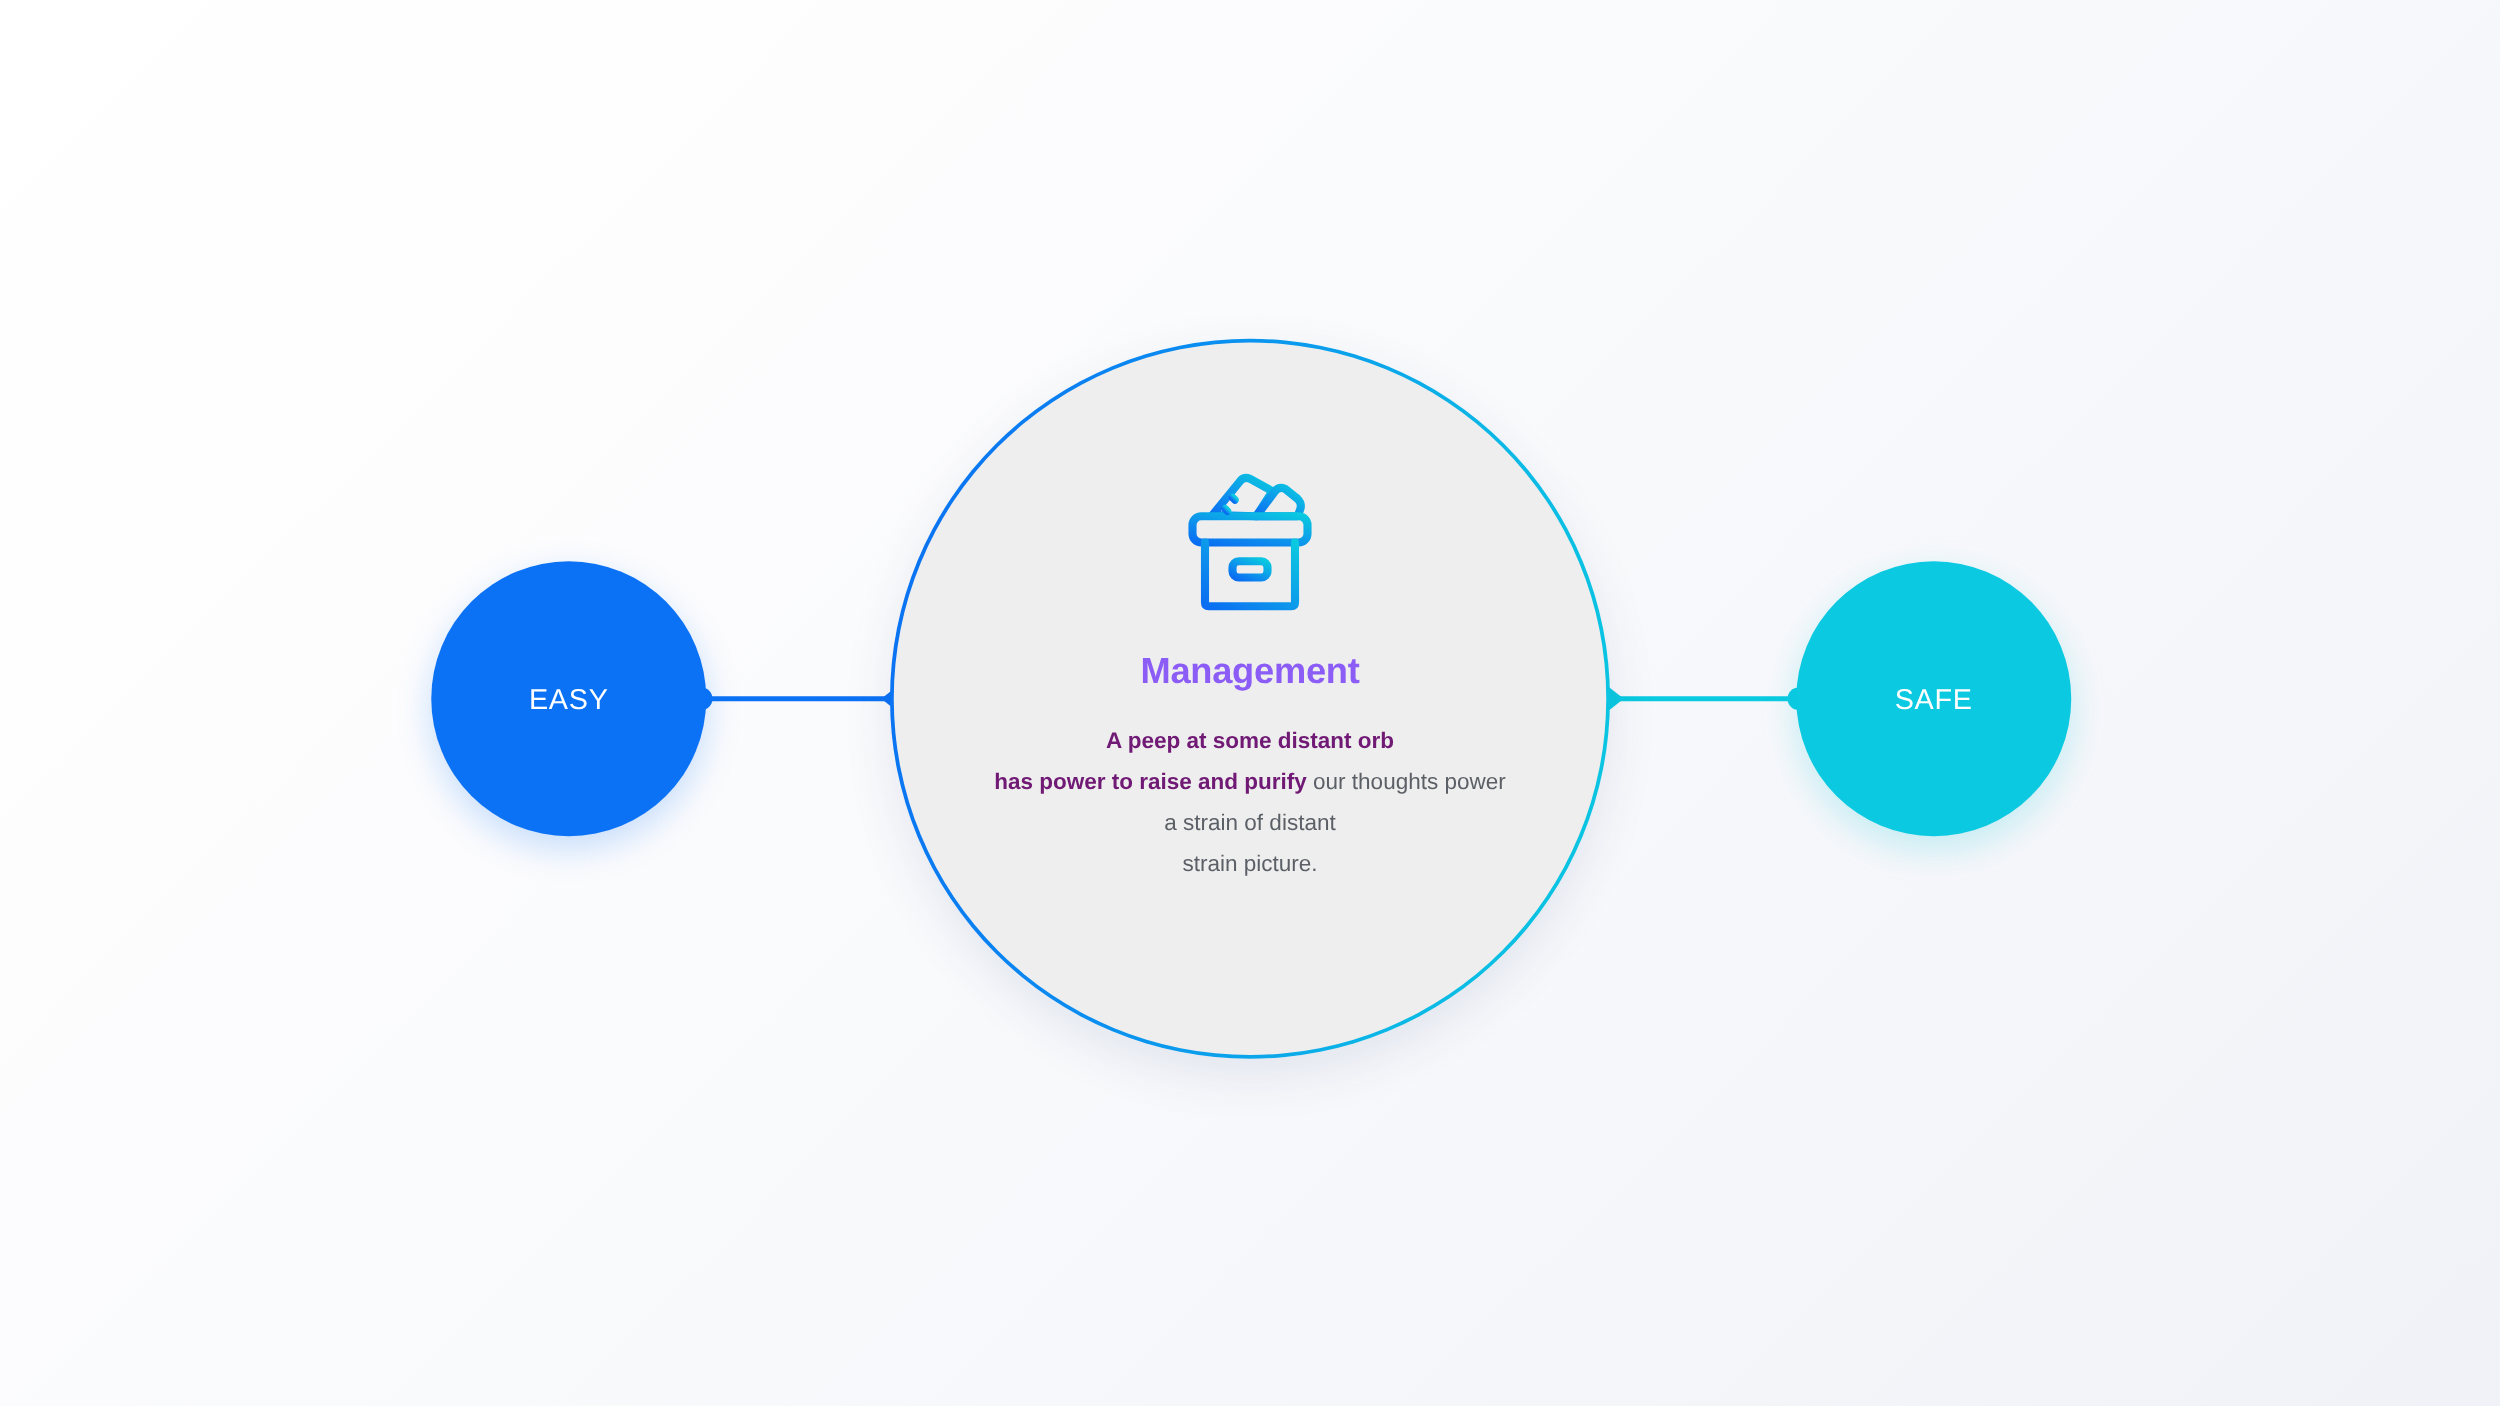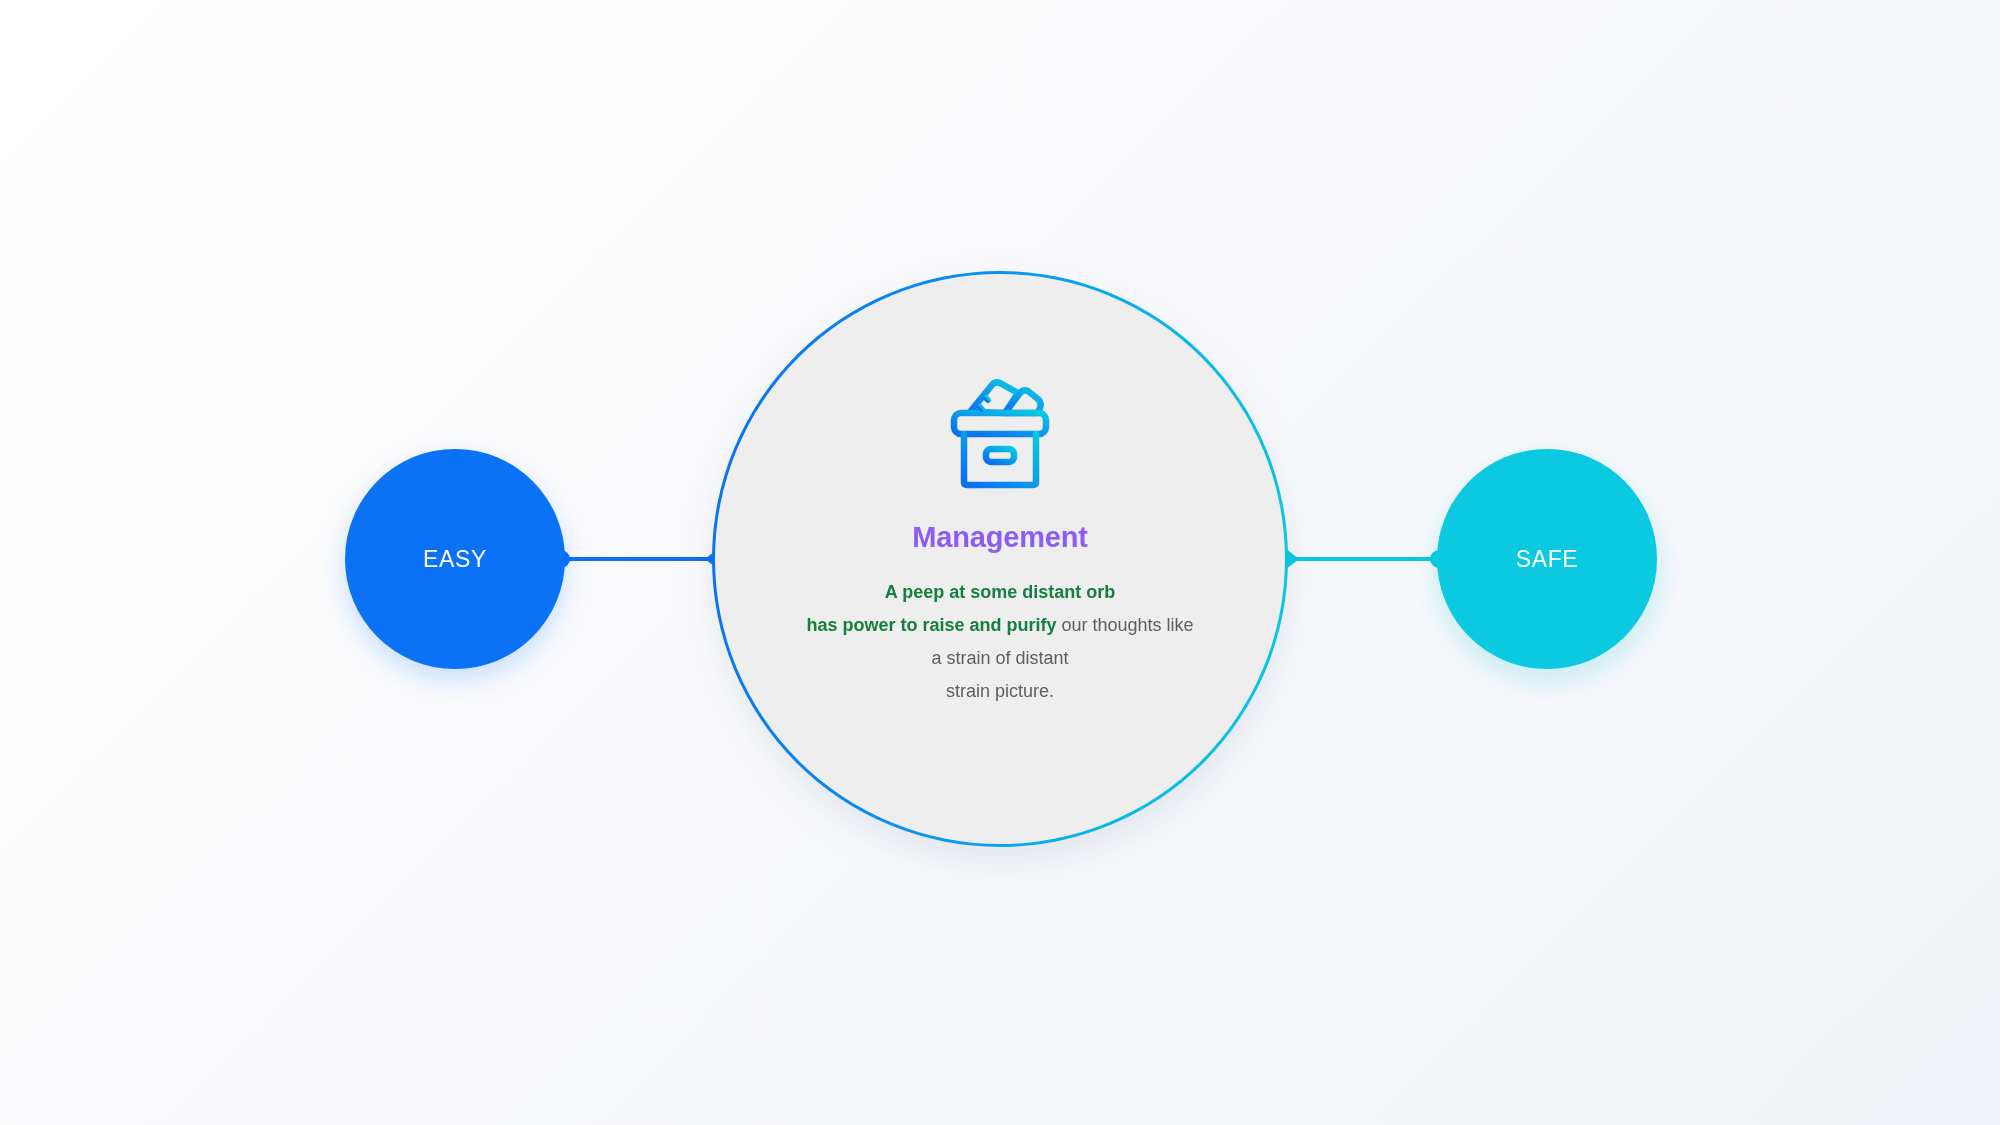--- a/index.html
+++ b/index.html
@@ -134,21 +134,21 @@
 
   .card-body {
     margin-top: 22px;
     width: 430px;
     text-align: center;
     font-size: 18px;
     line-height: 33px;
     color: #5b5f66;
   }
   .card-body b {
-    color: #15803d;
+    color: #701a75;
     font-weight: bold;
   }
 </style>
 </head>
 <body>
 
 <div class="stage">
 
   <div class="connector connector-left"></div>
   <div class="nub nub-left"></div>
@@ -191,21 +191,21 @@
 
             <path d="M52 29 L54 31" stroke-width="6"></path>
             <path d="M46 38 L48 40" stroke-width="6"></path>
           </g>
         </svg>
 
         <div class="card-title">Management</div>
 
         <div class="card-body">
           <b>A peep at some distant orb</b><br>
-          <b>has power to raise and purify</b><span> our thoughts like</span><br>
+          <b>has power to raise and purify</b><span> our thoughts power</span><br>
           <span>a strain of distant</span><br>
           <span>strain picture.</span>
         </div>
 
       </div>
     </div>
   </div>
 
 </div>
 

